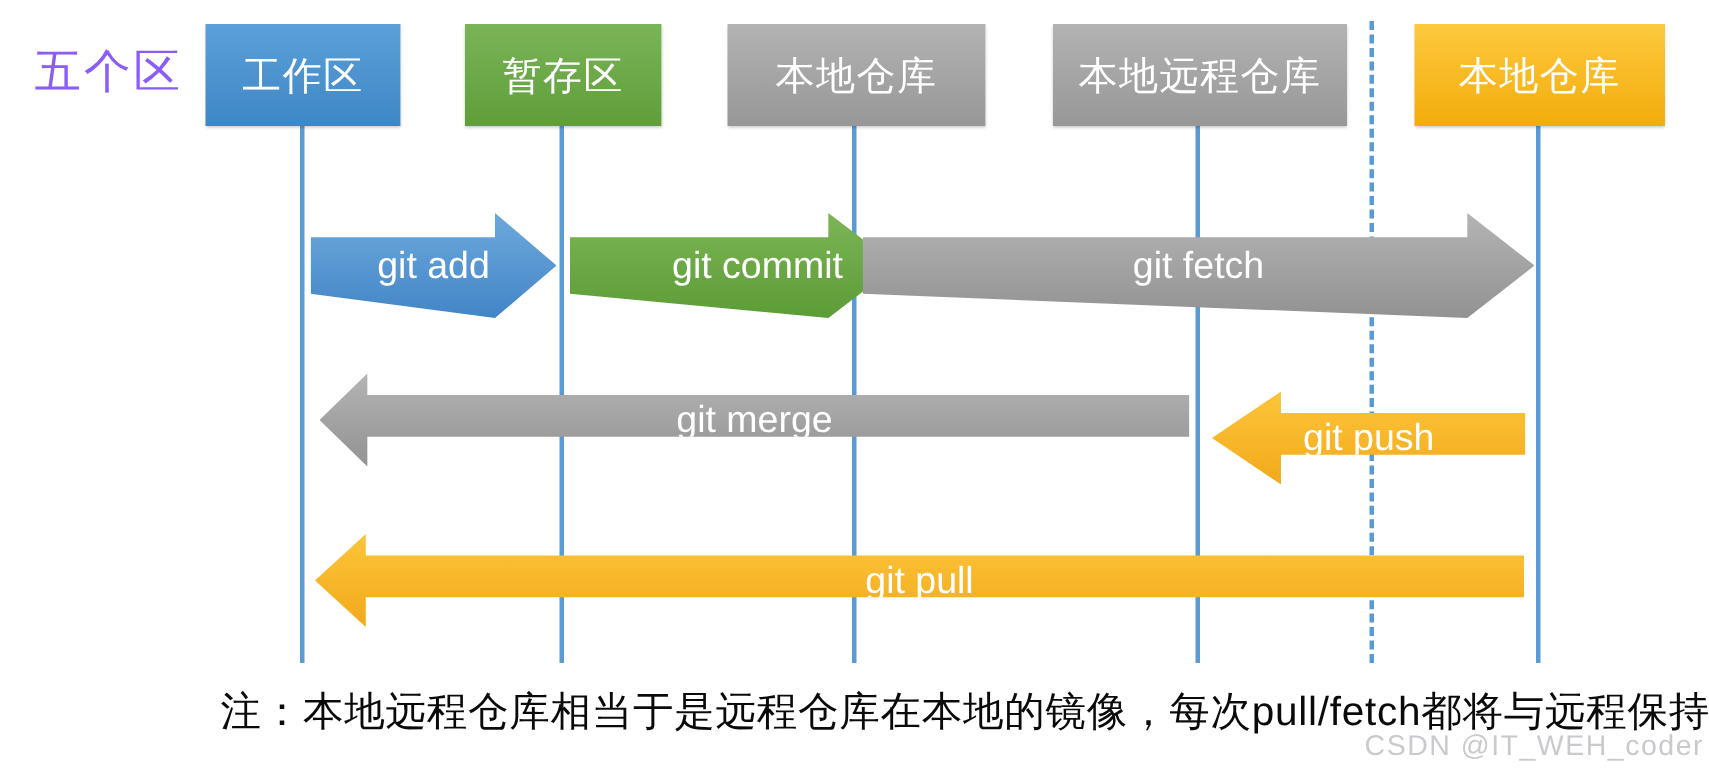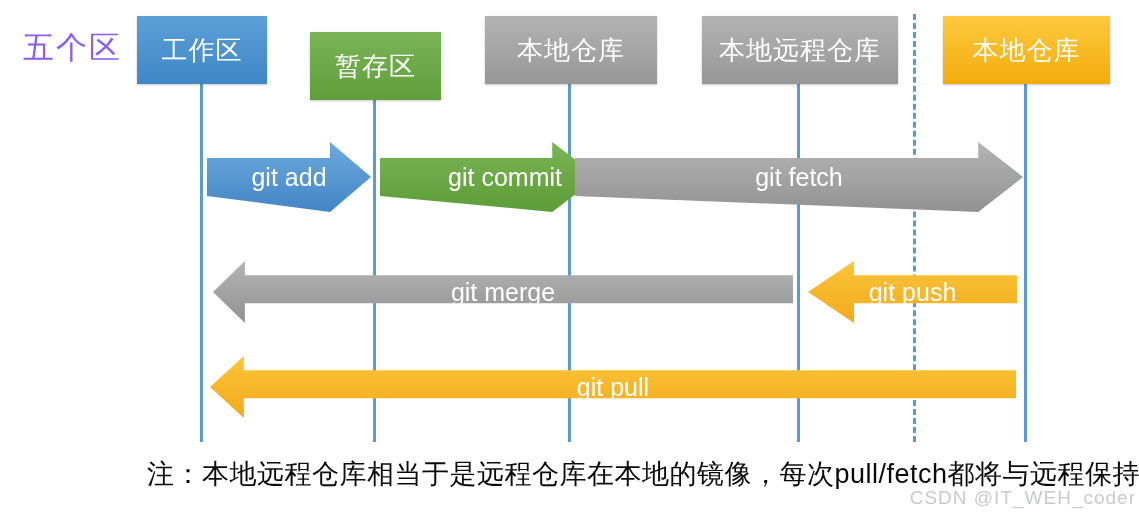--- a/index.html
+++ b/index.html
@@ -13,21 +13,21 @@
   }
   
   .node {
     position:absolute; top:16px; height:68px; z-index:3;
     display:flex; align-items:center; justify-content:center;
     color:#ffffff; font-size:26px; letter-spacing:1px;
     box-shadow:0 1px 2px rgba(0,0,0,.22);
     text-align:center;
   }
   .node-blue   { left:137px; width:130px; background:linear-gradient(180deg,#5ba0d8,#3e87c6); }
-  .node-green  { left:310px; width:131px; background:linear-gradient(180deg,#7ab457,#5f9e3a);margin-top:16px; }
+  .node-green  { left:310px; width:131px; background:linear-gradient(180deg,#7ab457,#5f9e3a); }
   .node-gray1  { left:485px; width:172px; background:linear-gradient(180deg,#b3b3b3,#979797); }
   .node-gray2  { left:702px; width:196px; background:linear-gradient(180deg,#b3b3b3,#979797); }
   .node-yellow { left:943px; width:167px; background:linear-gradient(180deg,#fdc93e,#f3ac0c); }
   
   .vline {
     position:absolute; top:84px; height:358px; width:3px;
     background:#5b9bd5; z-index:1;
   }
   .vline-1 { left:200px; } .vline-2 { left:373px; } .vline-3 { left:568px; }
   .vline-4 { left:797px; } .vline-5 { left:1024px; }
@@ -51,21 +51,21 @@
     background:linear-gradient(180deg,#7cb556,#5c9c36);
     clip-path:polygon(0 23%,79% 23%,79% 0,100% 50%,79% 100%,0 77%);
     padding-left:32px;
   }
   .arrow-push {
     left:575px; top:142px; width:448px; height:70px;
     background:linear-gradient(180deg,#b4b4b4,#929292);
     clip-path:polygon(0 23%,90% 23%,90% 0,100% 50%,90% 100%,0 77%);
   }
   .arrow-merge {
-    left:213px; top:261px; width:580px; height:62px;
+    left:213px; top:249px; width:580px; height:62px;
     background:linear-gradient(180deg,#b4b4b4,#929292);
     clip-path:polygon(0 50%,5.5% 0,5.5% 23%,100% 23%,100% 68%,5.5% 68%,5.5% 100%);
     text-align:center;
   }
   .arrow-fetch {
     left:808px; top:261px; width:209px; height:62px;
     background:linear-gradient(180deg,#fdc53a,#f2a91b);
     clip-path:polygon(0 50%,22% 0,22% 23%,100% 23%,100% 68%,22% 68%,22% 100%);
   }
   .arrow-pull {

